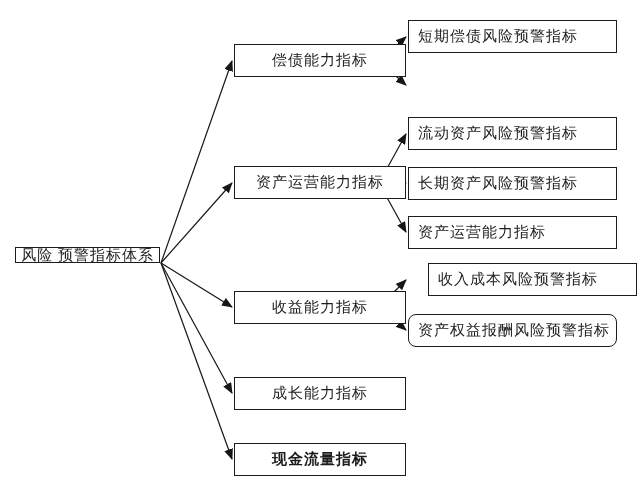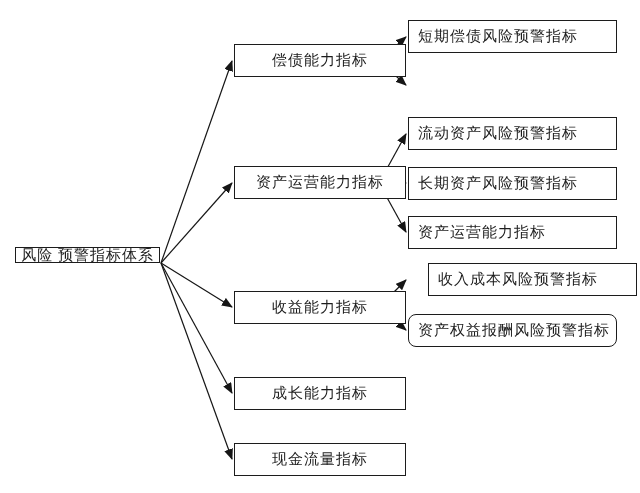--- a/index.html
+++ b/index.html
@@ -43,21 +43,21 @@
   .l3 {
     left: 408px;
     width: 209px; height: 33px;
     justify-content: flex-start;
     padding-left: 9px;
   }
   .b0 { top: 44px; }
   .b1 { top: 166px; }
   .b2 { top: 291px; }
   .b3 { top: 377px; }
-  .b4 { top: 443px; }
+  .b4 { top: 443px; font-weight: bold; }
   .c0 { top: 20px; }
   .c1 { top: 68px; }
   .c2 { top: 117px; }
   .c3 { top: 167px; }
   .c4 { top: 216px; }
   .c5 { top: 263px; margin-left: 20px; }
   .c6 { top: 314px; border-radius: 8px; }
 </style>
 </head>
 <body>

